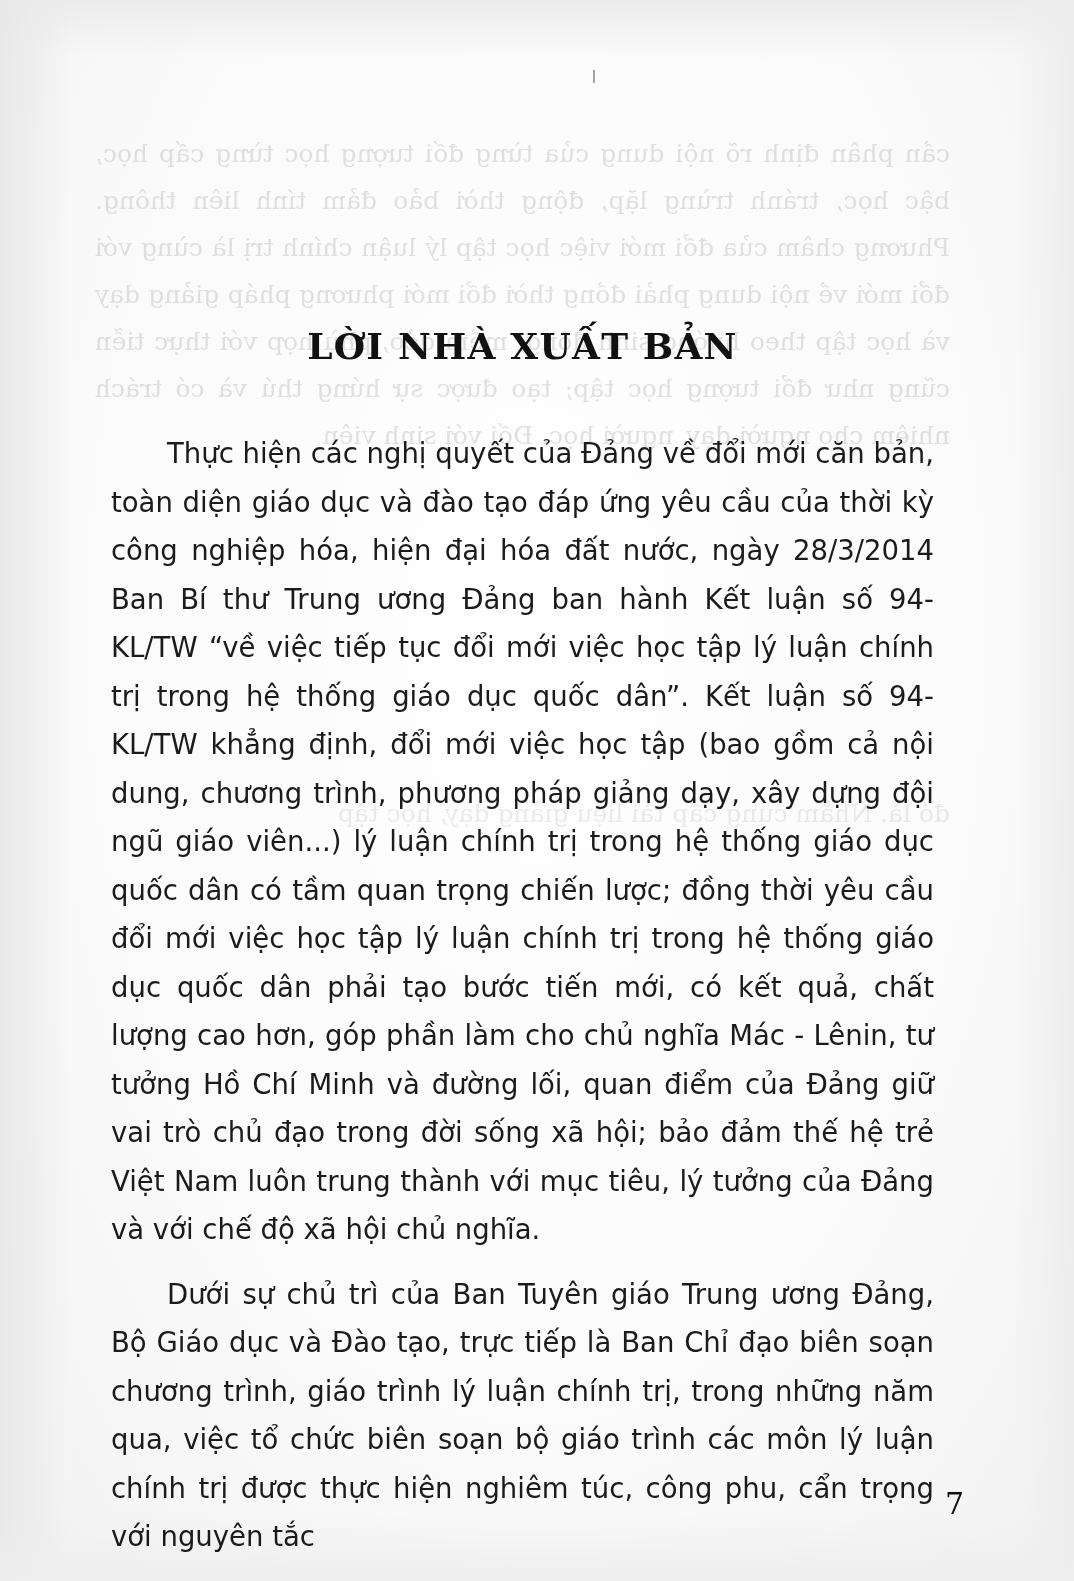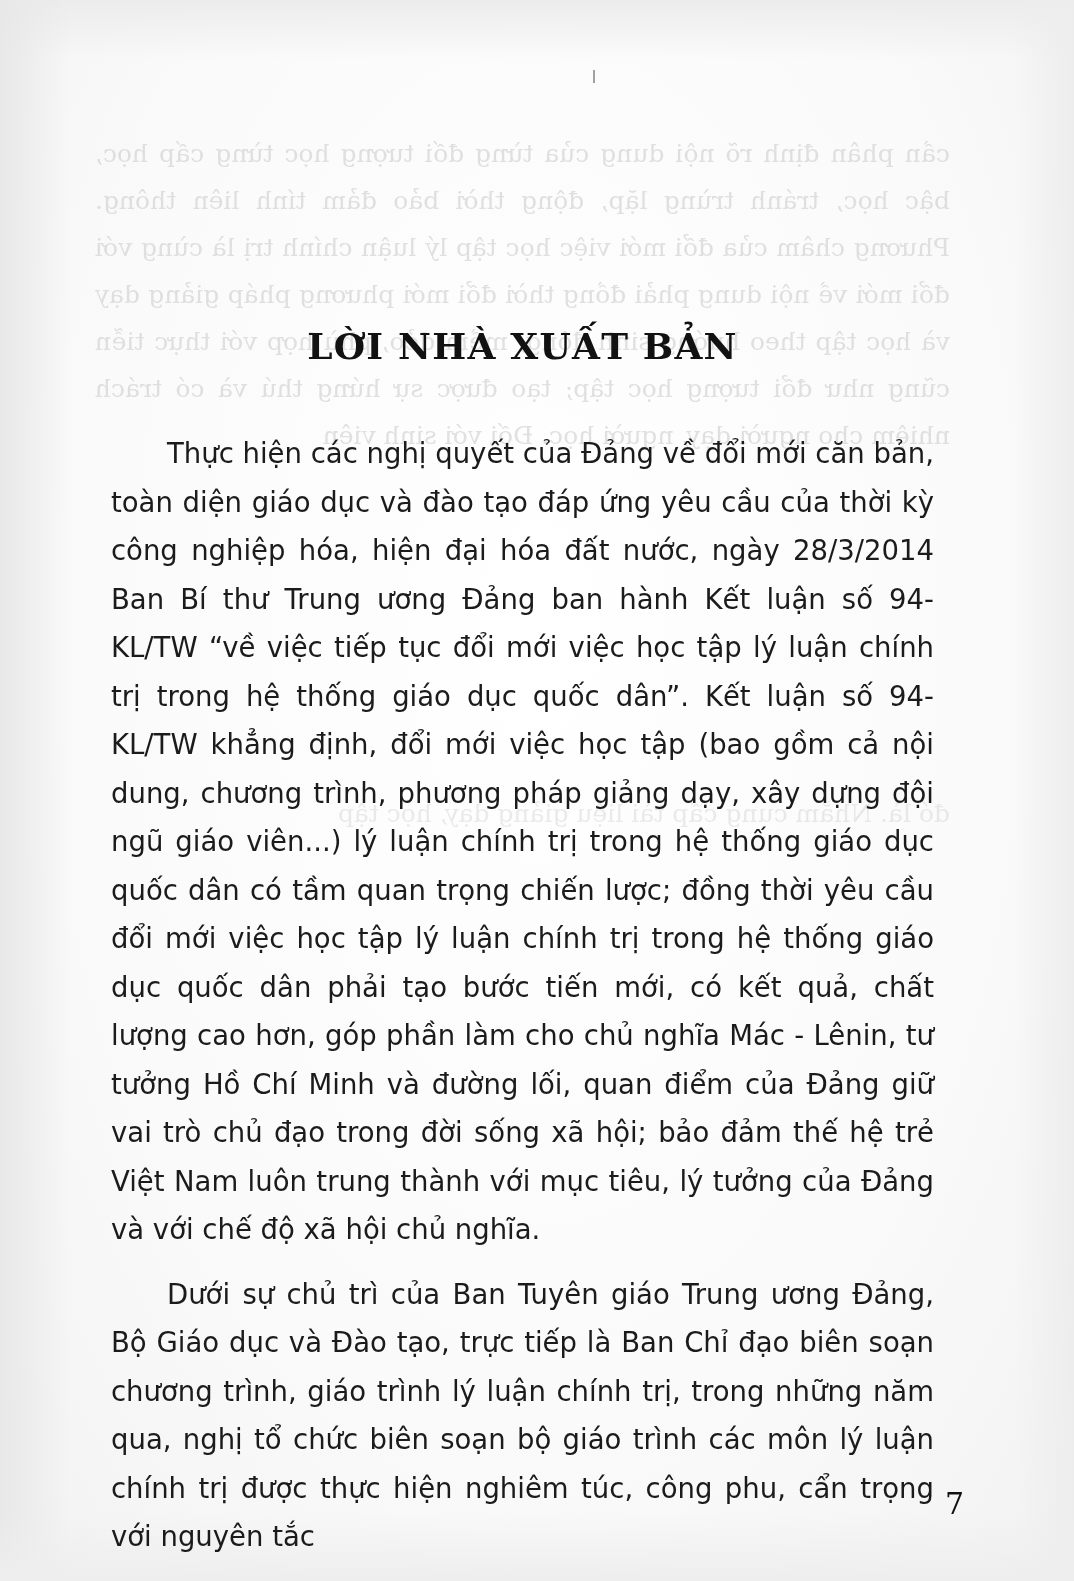--- a/index.html
+++ b/index.html
@@ -156,20 +156,20 @@
   <div class="bleed">cần phân định rõ nội dung của từng đối tượng học từng cấp học, bậc học, tránh trùng lặp, động thời bảo đảm tính liên thông. Phương châm của đổi mới việc học tập lý luận chính trị là cùng với đổi mới về nội dung phải đồng thời đổi mới phương pháp giảng dạy và học tập theo hướng sinh động, mềm dẻo, phù hợp với thực tiễn cũng như đổi tượng học tập; tạo được sự hứng thú và có trách nhiệm cho người dạy, người học. Đối với sinh viên</div>
 
   <div class="bleed2">đó là. Nhằm cung cấp tài liệu giảng dạy, học tập</div>
 
   <div class="content">
 
     <h1 class="title">LỜI NHÀ XUẤT BẢN</h1>
 
     <div class="body-text">
       <p>Thực hiện các nghị quyết của Đảng về đổi mới căn bản, toàn diện giáo dục và đào tạo đáp ứng yêu cầu của thời kỳ công nghiệp hóa, hiện đại hóa đất nước, ngày 28/3/2014 Ban Bí thư Trung ương Đảng ban hành Kết luận số 94-KL/TW “về việc tiếp tục đổi mới việc học tập lý luận chính trị trong hệ thống giáo dục quốc dân”. Kết luận số 94-KL/TW khẳng định, đổi mới việc học tập (bao gồm cả nội dung, chương trình, phương pháp giảng dạy, xây dựng đội ngũ giáo viên...) lý luận chính trị trong hệ thống giáo dục quốc dân có tầm quan trọng chiến lược; đồng thời yêu cầu đổi mới việc học tập lý luận chính trị trong hệ thống giáo dục quốc dân phải tạo bước tiến mới, có kết quả, chất lượng cao hơn, góp phần làm cho chủ nghĩa Mác - Lênin, tư tưởng Hồ Chí Minh và đường lối, quan điểm của Đảng giữ vai trò chủ đạo trong đời sống xã hội; bảo đảm thế hệ trẻ Việt Nam luôn trung thành với mục tiêu, lý tưởng của Đảng và với chế độ xã hội chủ nghĩa.</p>
-      <p>Dưới sự chủ trì của Ban Tuyên giáo Trung ương Đảng, Bộ Giáo dục và Đào tạo, trực tiếp là Ban Chỉ đạo biên soạn chương trình, giáo trình lý luận chính trị, trong những năm qua, nghị tổ chức biên soạn bộ giáo trình các môn lý luận chính trị được thực hiện nghiêm túc, công phu, cẩn trọng với nguyên tắc</p>
+      <p>Dưới sự chủ trì của Ban Tuyên giáo Trung ương Đảng, Bộ Giáo dục và Đào tạo, trực tiếp là Ban Chỉ đạo biên soạn chương trình, giáo trình lý luận chính trị, trong những năm qua, việc tổ chức biên soạn bộ giáo trình các môn lý luận chính trị được thực hiện nghiêm túc, công phu, cẩn trọng với nguyên tắc</p>
     </div>
 
   </div>
 
   <div class="folio">7</div>
 
 </div>
 
 </body></html>

